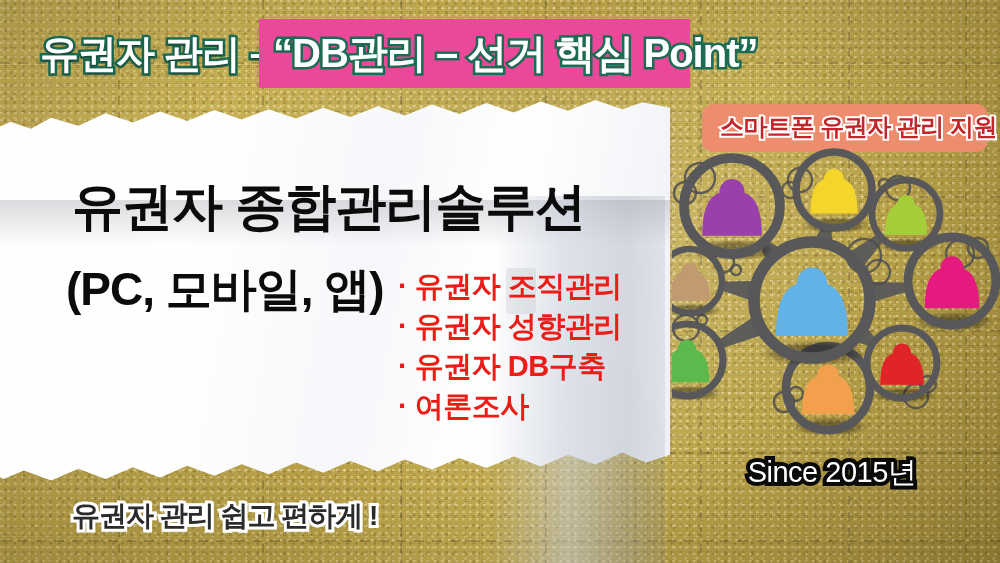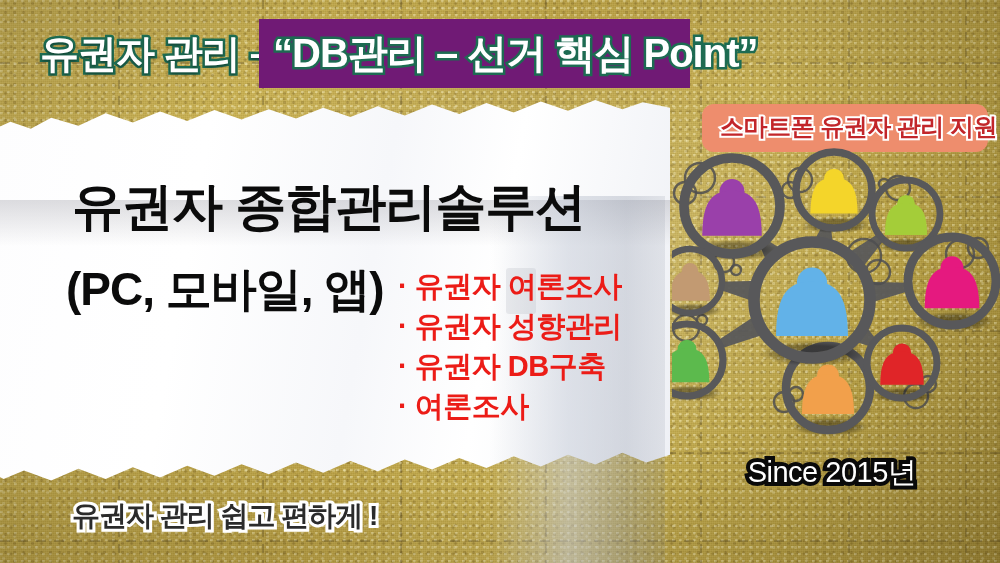--- a/index.html
+++ b/index.html
@@ -105,21 +105,21 @@
   .top-title{
     position:absolute;left:40px;top:27px;
     font-size:39px;font-weight:bold;color:#ffffff;letter-spacing:-1px;
     white-space:nowrap;
     -webkit-text-stroke:5px #1d6b52;
     paint-order:stroke fill;
     text-shadow:0 2px 3px rgba(0,0,0,.35);
   }
   .red-banner{
     position:absolute;left:259px;top:19px;width:431px;height:69px;
-    background:#701a75;
+    background:#ec4899;
   }
   .red-banner span{
     position:absolute;left:14px;top:7px;
     font-size:40px;font-weight:bold;color:#ffffff;letter-spacing:-1px;
     white-space:nowrap;
     -webkit-text-stroke:5px #1d6b52;
     paint-order:stroke fill;
   }
 
   
@@ -181,21 +181,21 @@
     <div class="sheet"></div>
     <div class="sheet-topshade"></div>
     <div class="sheet-shade"></div>
   </div>
   <div class="watermark2"></div>
 
   <div class="headline">유권자 종합관리솔루션</div>
   <div class="subline">(PC, 모바일, 앱)</div>
 
   <ul class="bullets">
-    <li>· 유권자 여론조사</li>
+    <li>· 유권자 조직관리</li>
     <li>· 유권자 성향관리</li>
     <li>· 유권자 DB구축</li>
     <li>· 여론조사</li>
   </ul>
 
   <div class="top-title">유권자 관리 –</div>
   <div class="red-banner">
     <span>“DB관리 – 선거 핵심 Point”</span>
   </div>
 

